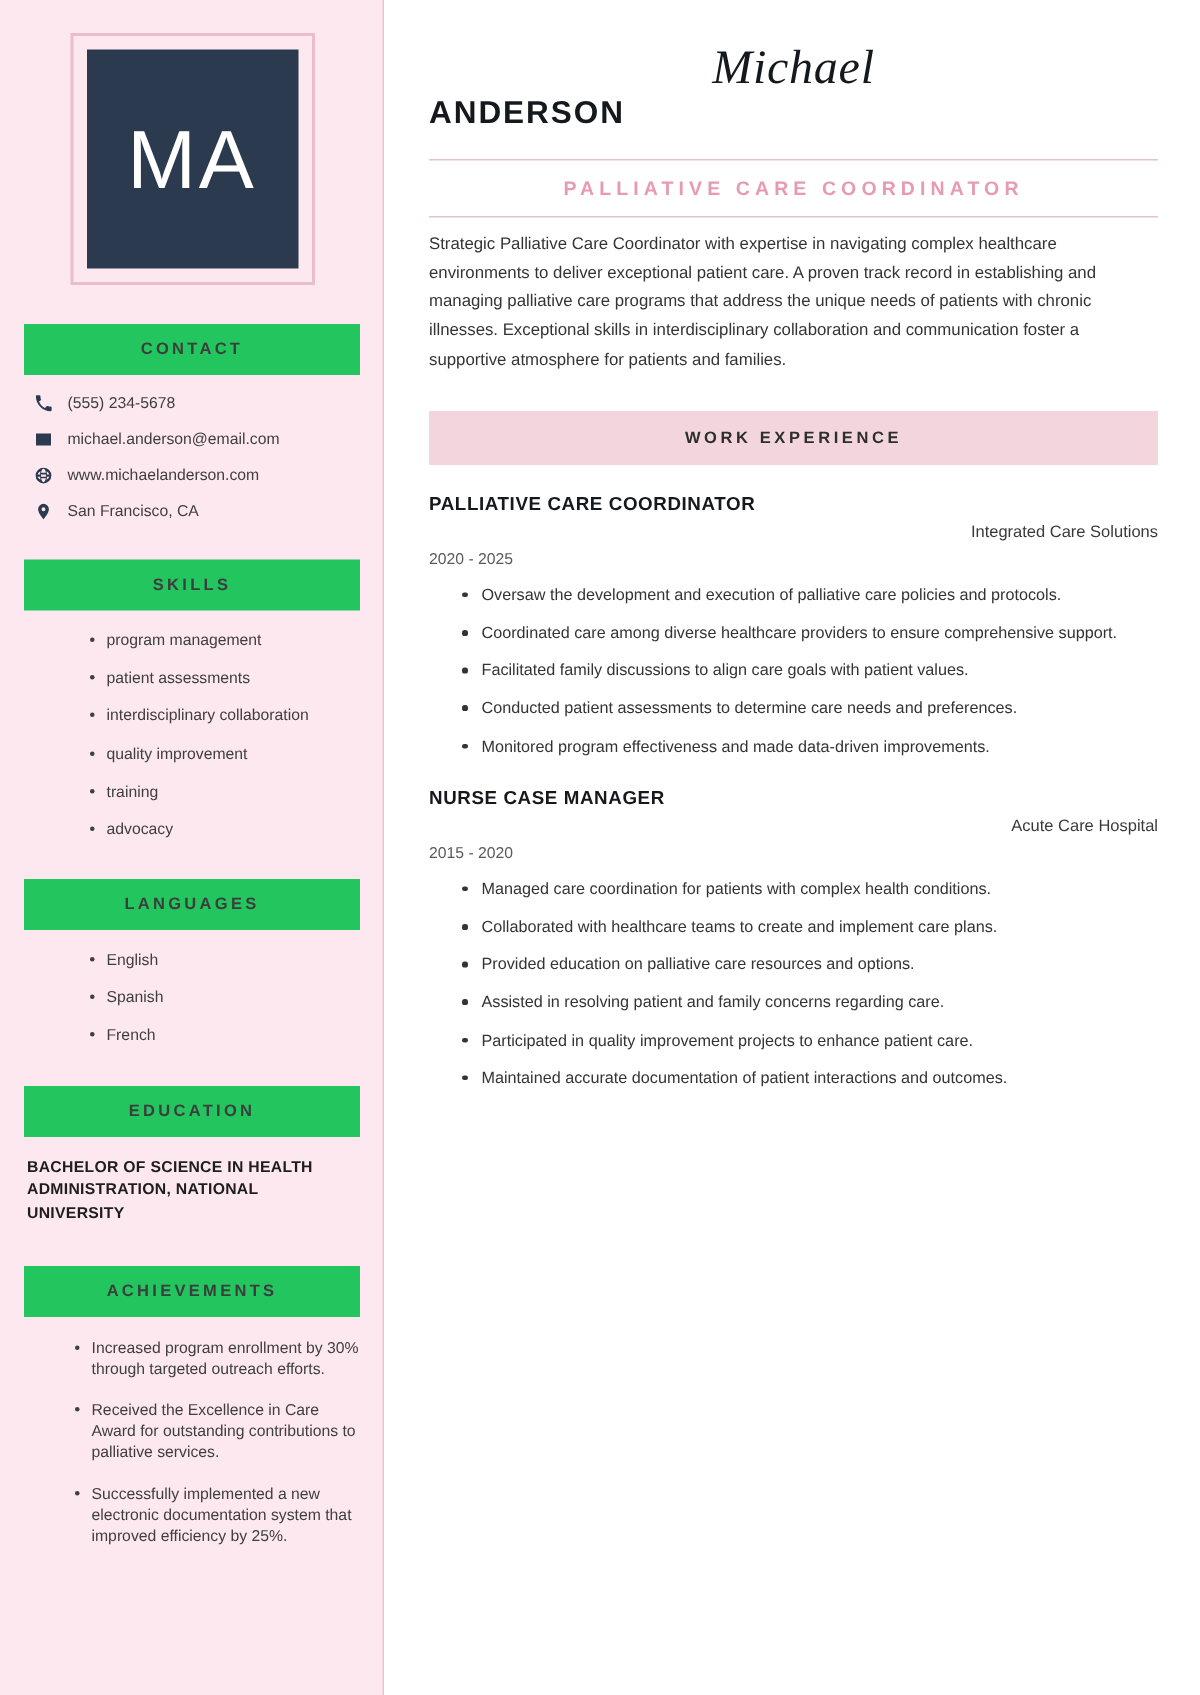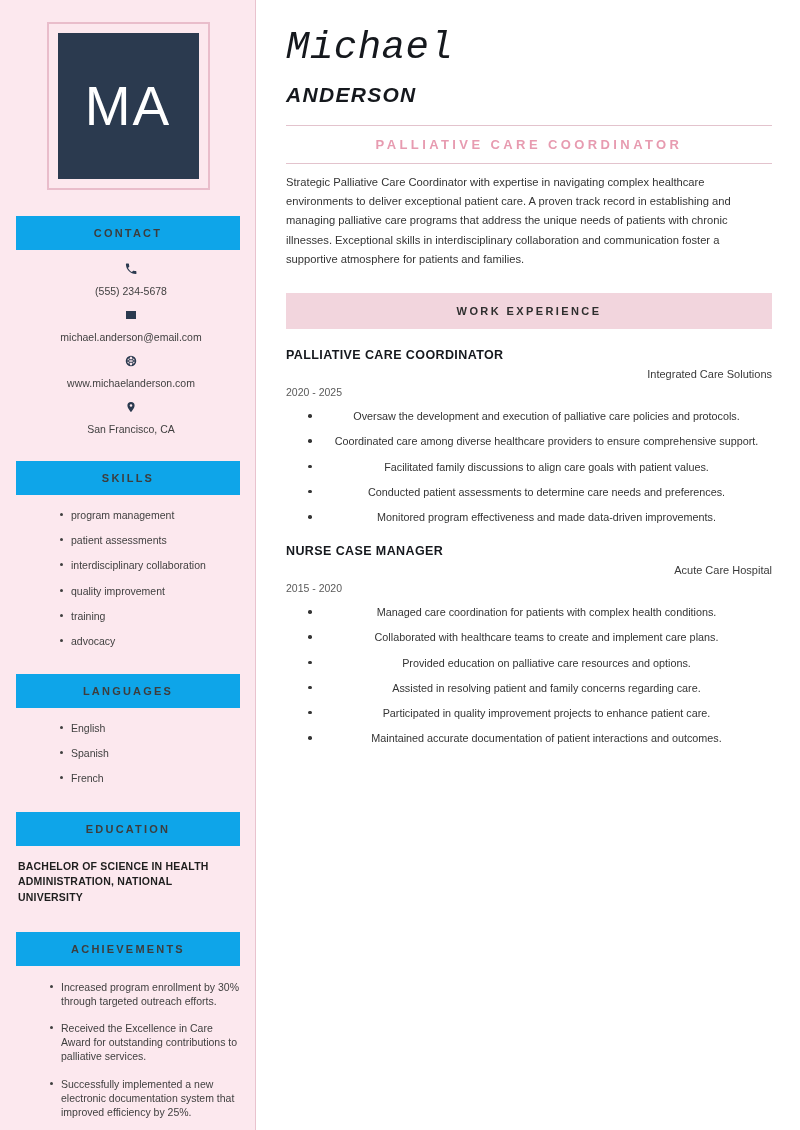--- a/index.html
+++ b/index.html
@@ -50,39 +50,38 @@
     display: flex;
     align-items: center;
     justify-content: center;
     font-size: 55px;
     font-weight: 400;
     letter-spacing: 2px;
     font-family: "Liberation Sans", sans-serif;
   }
 
   .side-head {
-    background: #0ea5e9;
+    background: #22c55e;
     color: #3d3d3d;
     text-align: center;
     font-size: 11px;
     font-weight: bold;
     letter-spacing: 2.2px;
     padding: 11px 4px;
     margin-top: 26px;
   }
 
   .contact-list { margin-top: 12px; }
   .contact-row {
     display: flex;
     align-items: center;
     gap: 10px;
     margin: 0 0 11px 6px;
     font-size: 10.5px;
     color: #3f3f3f;
-    flex-direction: column;
   }
   .contact-row .ico {
     width: 13px; height: 13px;
     flex: 0 0 13px;
     display: flex; align-items: center; justify-content: center;
     color: #2b3a4f;
   }
   .contact-row .ico svg { width: 12px; height: 12px; fill: #2b3a4f; }
 
   ul.side-ul {
@@ -119,34 +118,34 @@
 
   ul.ach-ul { margin: 14px 0 0 10px; }
   ul.ach-ul li { margin-bottom: 13px; }
 
   
   .main {
     flex: 1;
     padding: 28px 28px 0 30px;
   }
   .name-first {
-    font-family: Liberation Mono, monospace;
+    font-family: Liberation Serif, serif;
     font-style: italic;
-    font-size: 39px;
+    font-size: 32px;
     color: #15181d;
     line-height: 1.05;
     letter-spacing: .5px;
+    text-align: center;
   }
   .name-last {
     font-size: 21px;
     font-weight: bold;
     letter-spacing: 1.3px;
     color: #15181d;
-    margin-top: 14px;
-    font-style: italic;
+    margin-top: 2px;
   }
 
   .title-band {
     margin-top: 18px;
     border-top: 1px solid #e3c3cd;
     border-bottom: 1px solid #e3c3cd;
     padding: 11px 0;
     text-align: center;
     color: #e79bb0;
     font-size: 13px;
@@ -196,21 +195,20 @@
     padding: 0;
     list-style: none;
   }
   ul.job-ul li {
     position: relative;
     font-size: 10.8px;
     color: #343434;
     line-height: 1.5;
     margin-bottom: 9px;
     padding-left: 13px;
-    text-align: center;
   }
   ul.job-ul li::before {
     content: "";
     position: absolute;
     left: 0; top: 6px;
     width: 3.5px; height: 3.5px;
     border-radius: 50%;
     background: #343434;
   }
 </style>

